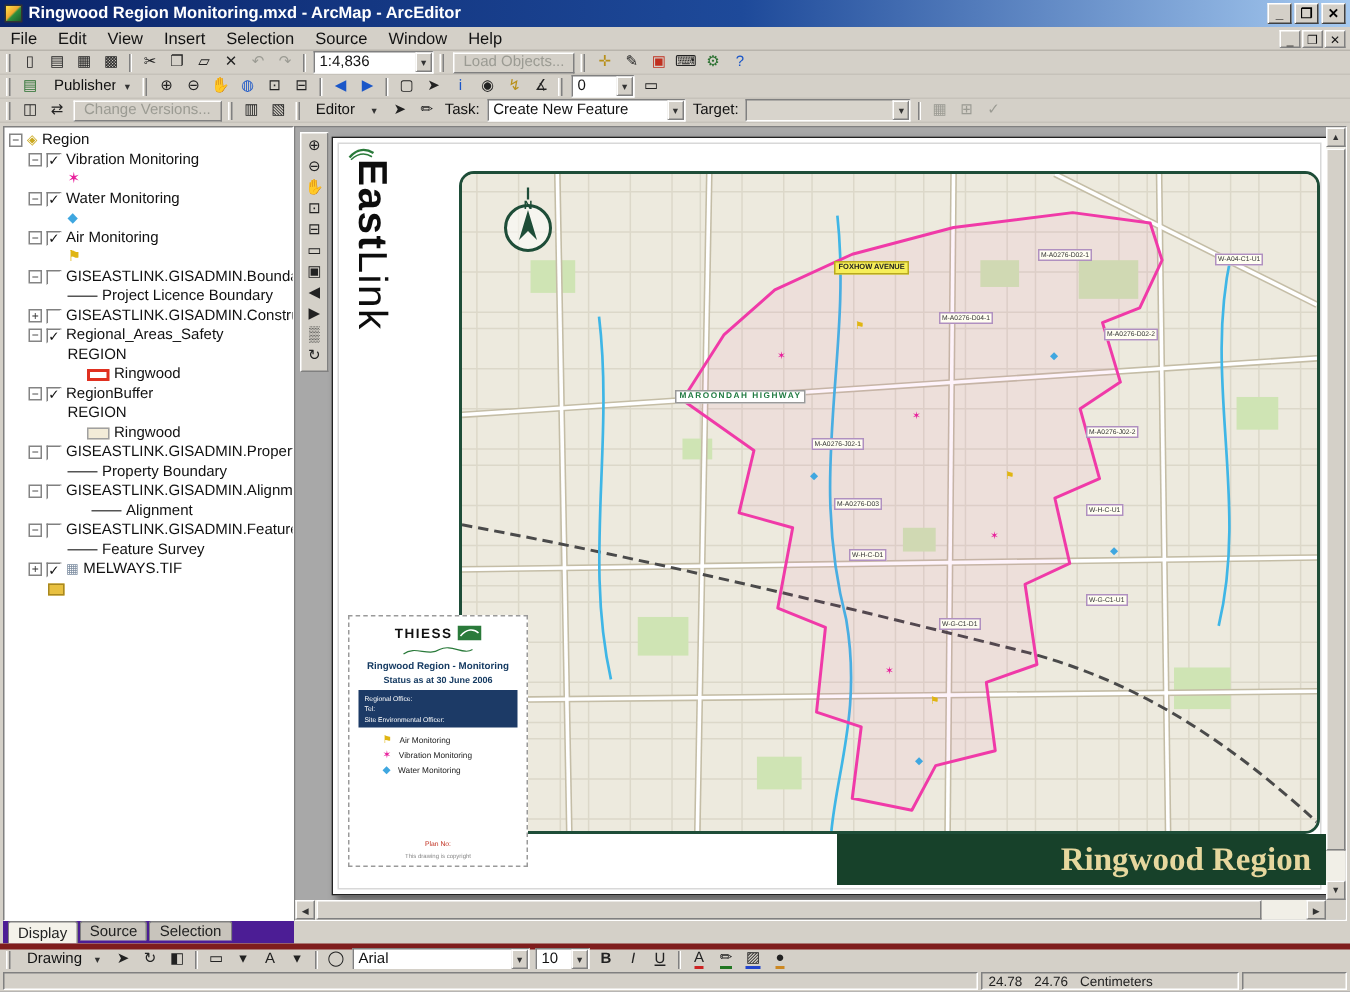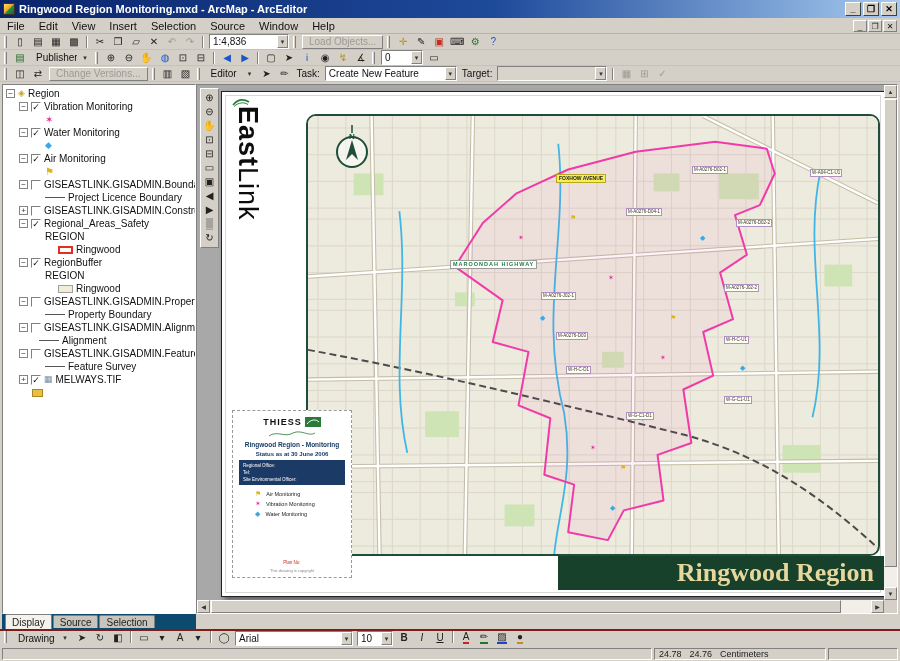--- a/index.html
+++ b/index.html
@@ -41,21 +41,21 @@
   .sym{flex:none;display:inline-block;line-height:1;}
   .sym-star{color:#e8219c;font-size:10px;}
   .sym-diamond{color:#3fa7e0;font-size:9px;}
   .sym-flag{color:#e0b512;font-size:10px;}
   .sym-layers{color:#caa81e;font-size:9px;}
   .sym-raster{color:#7c8ca0;font-size:9px;}
   .sym-line{width:20px;height:0;border-top:1px solid #555;}
   .sym-rect-red{width:15px;height:8px;border:2px solid #e03020;background:#fff;}
   .sym-rect-tan{width:15px;height:8px;border:1px solid #a0a0a0;background:#f3ecd8;}
   .sym-folder{width:11px;height:8px;background:#e8c040;border:1px solid #a88820;}
-  .tabs{position:absolute;left:2px;top:614px;width:194px;height:15px;background:#0c4a6e;display:flex;align-items:center;padding-left:3px;gap:1px;}
+  .tabs{position:absolute;left:2px;top:614px;width:194px;height:15px;background:#4c1d95;display:flex;align-items:flex-start;padding-left:3px;gap:1px;}
   .tab{font-size:10px;padding:0 6px;height:13px;border:1px solid #808080;border-bottom:none;background:#c8c4bc;border-radius:2px 2px 0 0;display:flex;align-items:center;color:#222;}
   .tab.active{background:#f4f2ea;height:15px;font-weight:normal;}
   
   .mapview{position:absolute;left:196px;top:84px;width:702px;height:530px;background:#a8a8a8;border:1px solid;border-color:#808080 #fff #fff #808080;}
   .mapcanvas{position:absolute;left:0;top:0;right:13px;bottom:13px;overflow:hidden;background:#a8a8a8;}
   .layout-toolbar{position:absolute;left:3px;top:3px;width:19px;background:#d4d0c8;border:1px solid;border-color:#fff #808080 #808080 #fff;display:flex;flex-direction:column;align-items:center;padding:2px 0;z-index:9;}
   .layout-toolbar .tbtn{width:15px;height:14px;}
   
   .page{position:absolute;left:24px;top:6px;width:664px;height:506px;background:#fff;border:1px solid #222;box-shadow:3px 3px 5px rgba(0,0,0,0.45);}
   .page-inner-line{position:absolute;inset:3px;border:1px solid #d8d8d8;pointer-events:none;}
@@ -67,42 +67,42 @@
   .mlabel{position:absolute;white-space:nowrap;line-height:1.3;z-index:3;}
   .ml-id{font-size:4.5px;background:#fffef2;border:0.5px solid #b090c0;color:#333;padding:0 1px;}
   .ml-street{font-size:5px;font-weight:bold;background:#f6ee58;border:0.5px solid #b8a820;color:#222;padding:0 2px;}
   .ml-highway{font-size:5.5px;font-weight:bold;background:#ffffff;border:0.5px solid #9a9a9a;color:#1f7a40;letter-spacing:1px;padding:0 2px;}
   .marker{position:absolute;font-size:7px;line-height:1;z-index:2;}
   .mk-star{color:#e8219c;}
   .mk-diamond{color:#3fa7e0;}
   .mk-flag{color:#e0b512;}
   .north{position:absolute;left:112px;top:32px;width:36px;height:48px;z-index:4;}
   .green-band{position:absolute;left:336px;top:464px;width:328px;height:34px;background:#17412a;display:flex;align-items:center;justify-content:flex-end;padding-right:12px;z-index:5;}
-  .region-title{font-family:"Liberation Serif",serif;font-weight:bold;font-size:26px;color:#e6d79e;white-space:nowrap;}
+  .region-title{font-family:"Liberation Serif",serif;font-weight:bold;font-size:22px;color:#e6d79e;white-space:nowrap;}
   
   .legend-box{position:absolute;left:10px;top:318px;width:120px;height:168px;background:#fff;border:1px dashed #9a9a9a;padding:6px 6px 4px;display:flex;flex-direction:column;align-items:center;gap:3px;z-index:6;}
   .thiess-row{display:flex;align-items:flex-end;gap:3px;}
   .thiess-text{font-weight:bold;font-size:9px;letter-spacing:1px;color:#111;}
   .leg-title{font-size:6.5px;font-weight:bold;color:#173c63;text-align:center;}
   .leg-sub{font-size:6px;font-weight:bold;color:#173c63;}
   .leg-info{width:100%;background:#1c3a66;color:#fff;font-size:4.5px;padding:3px 4px;display:flex;flex-direction:column;gap:2px;}
   .leg-items{width:100%;display:flex;flex-direction:column;gap:3px;margin-top:2px;}
   .leg-item{display:flex;align-items:center;gap:5px;padding-left:16px;}
   .lsym{font-size:7px;line-height:1;}
   .llbl{font-size:5.5px;color:#222;}
   .leg-plan{font-size:4.5px;color:#c03020;margin-top:auto;}
   .leg-copy{font-size:4px;color:#888;}
   
   .sb-v{position:absolute;right:0;top:0;width:13px;bottom:13px;background:#f1efe7;}
   .sb-h{position:absolute;left:0;bottom:0;height:13px;right:13px;background:#f1efe7;}
   .sb-btn{position:absolute;width:13px;height:13px;background:#d4d0c8;border:1px solid;border-color:#fff #808080 #808080 #fff;font-size:6px;display:flex;align-items:center;justify-content:center;color:#333;}
   .sb-thumb{position:absolute;background:#d4d0c8;border:1px solid;border-color:#fff #808080 #808080 #fff;}
   .sb-corner{position:absolute;right:0;bottom:0;width:13px;height:13px;background:#d4d0c8;}
   
-  .drawbar{position:absolute;left:0;top:629px;width:900px;height:17px;background:#d4d0c8;display:flex;align-items:flex-start;border-top:2px solid #7f1d1d;padding-left:2px;}
+  .drawbar{position:absolute;left:0;top:629px;width:900px;height:17px;background:#d4d0c8;display:flex;align-items:center;border-top:4px solid #7f1d1d;padding-left:2px;}
   .statusbar{position:absolute;left:0;top:646px;width:900px;height:15px;background:#d4d0c8;display:flex;gap:2px;padding:1px 2px;align-items:center;}
   .spanel{border:1px solid;border-color:#808080 #fff #fff #808080;height:12px;font-size:9px;display:flex;align-items:center;padding:0 4px;gap:8px;color:#222;}
   .spanel.main{flex:1;}
 </style>
 </head>
 <body>
 
 <div class="win">
 
   <div class="titlebar">
@@ -390,21 +390,21 @@
         <div class="trow" style="padding-left: 29px;">
           <span class="spc"></span>
           <span class="sym sym-line"></span>
           <span class="tlbl">Property Boundary</span>
         </div>
         <div class="trow" style="padding-left: 16px;">
           <span class="exp">−</span>
           <span class="chk"></span>
           <span class="tlbl">GISEASTLINK.GISADMIN.Alignment</span>
         </div>
-        <div class="trow" style="padding-left: 23px;">
+        <div class="trow" style="padding-left: 45px;">
           <span class="spc"></span>
           <span class="sym sym-line"></span>
           <span class="tlbl">Alignment</span>
         </div>
         <div class="trow" style="padding-left: 16px;">
           <span class="exp">−</span>
           <span class="chk"></span>
           <span class="tlbl">GISEASTLINK.GISADMIN.Feature_Survey</span>
         </div>
         <div class="trow" style="padding-left: 29px;">

